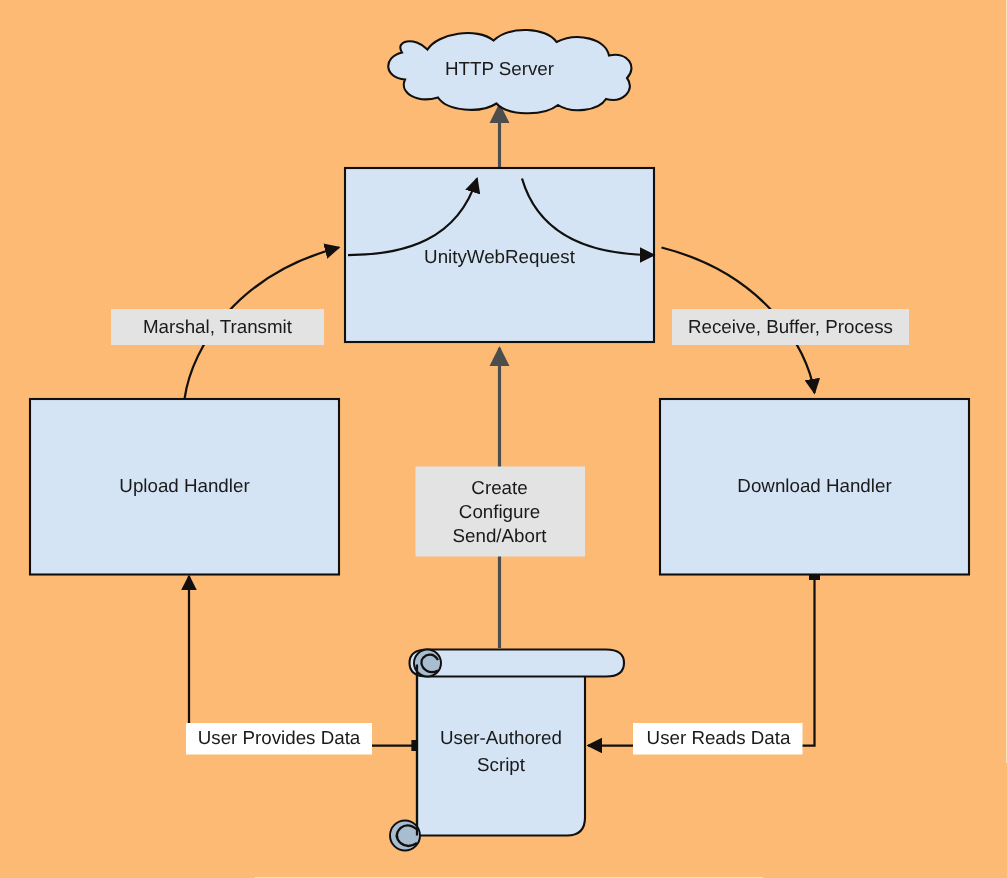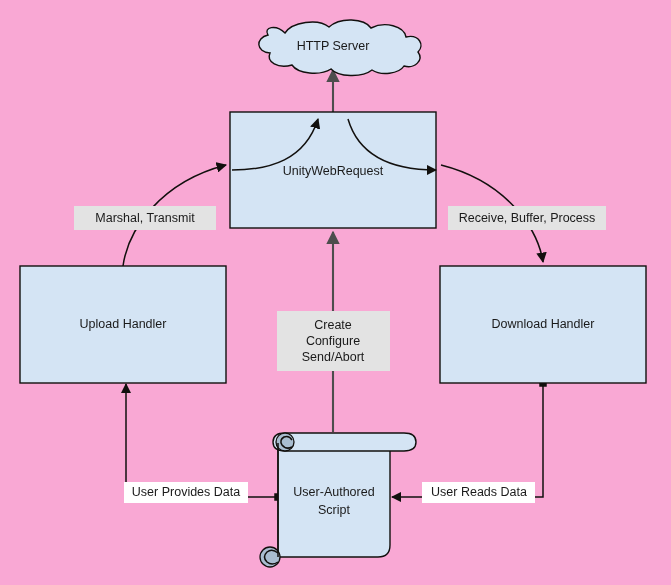--- a/index.html
+++ b/index.html
@@ -1,17 +1,17 @@
 <!DOCTYPE html>
 <html><head>
 <meta charset="utf-8">
 <style>
   html,body{margin:0;padding:0;background:#ffffff;}
   body{width:671px;height:585px;font-family:"Liberation Sans",sans-serif;}
-  #stage{position:relative;width:671px;height:585px;overflow:hidden;background:#f9a8d4;text-decoration:underline;}
+  #stage{position:relative;width:671px;height:585px;overflow:hidden;background:#fdba74;text-decoration:underline;}
   svg#diagram{position:absolute;left:0;top:0;width:671px;height:585px;}
   .node-label{font-family:"Liberation Sans",sans-serif;font-size:12.5px;fill:#1a1a1a;text-anchor:middle;dominant-baseline:middle;}
   .edge-label-text{font-family:"Liberation Sans",sans-serif;font-size:12.5px;fill:#1a1a1a;text-anchor:middle;dominant-baseline:middle;}
   .shape-fill{fill:#d4e4f4;stroke:#12100e;stroke-width:1.4;}
   .scroll-roll{fill:#d4e4f4;stroke:#12100e;stroke-width:1.4;}
   .scroll-knob{fill:#a9bdd0;stroke:#12100e;stroke-width:1.3;}
   .edge{fill:none;stroke:#12100e;stroke-width:1.5;}
   .edge-thick{fill:none;stroke:#4d4d4d;stroke-width:2.1;}
   .lbl-box-grey{fill:#e3e3e3;}
   .lbl-box-white{fill:#ffffff;}

